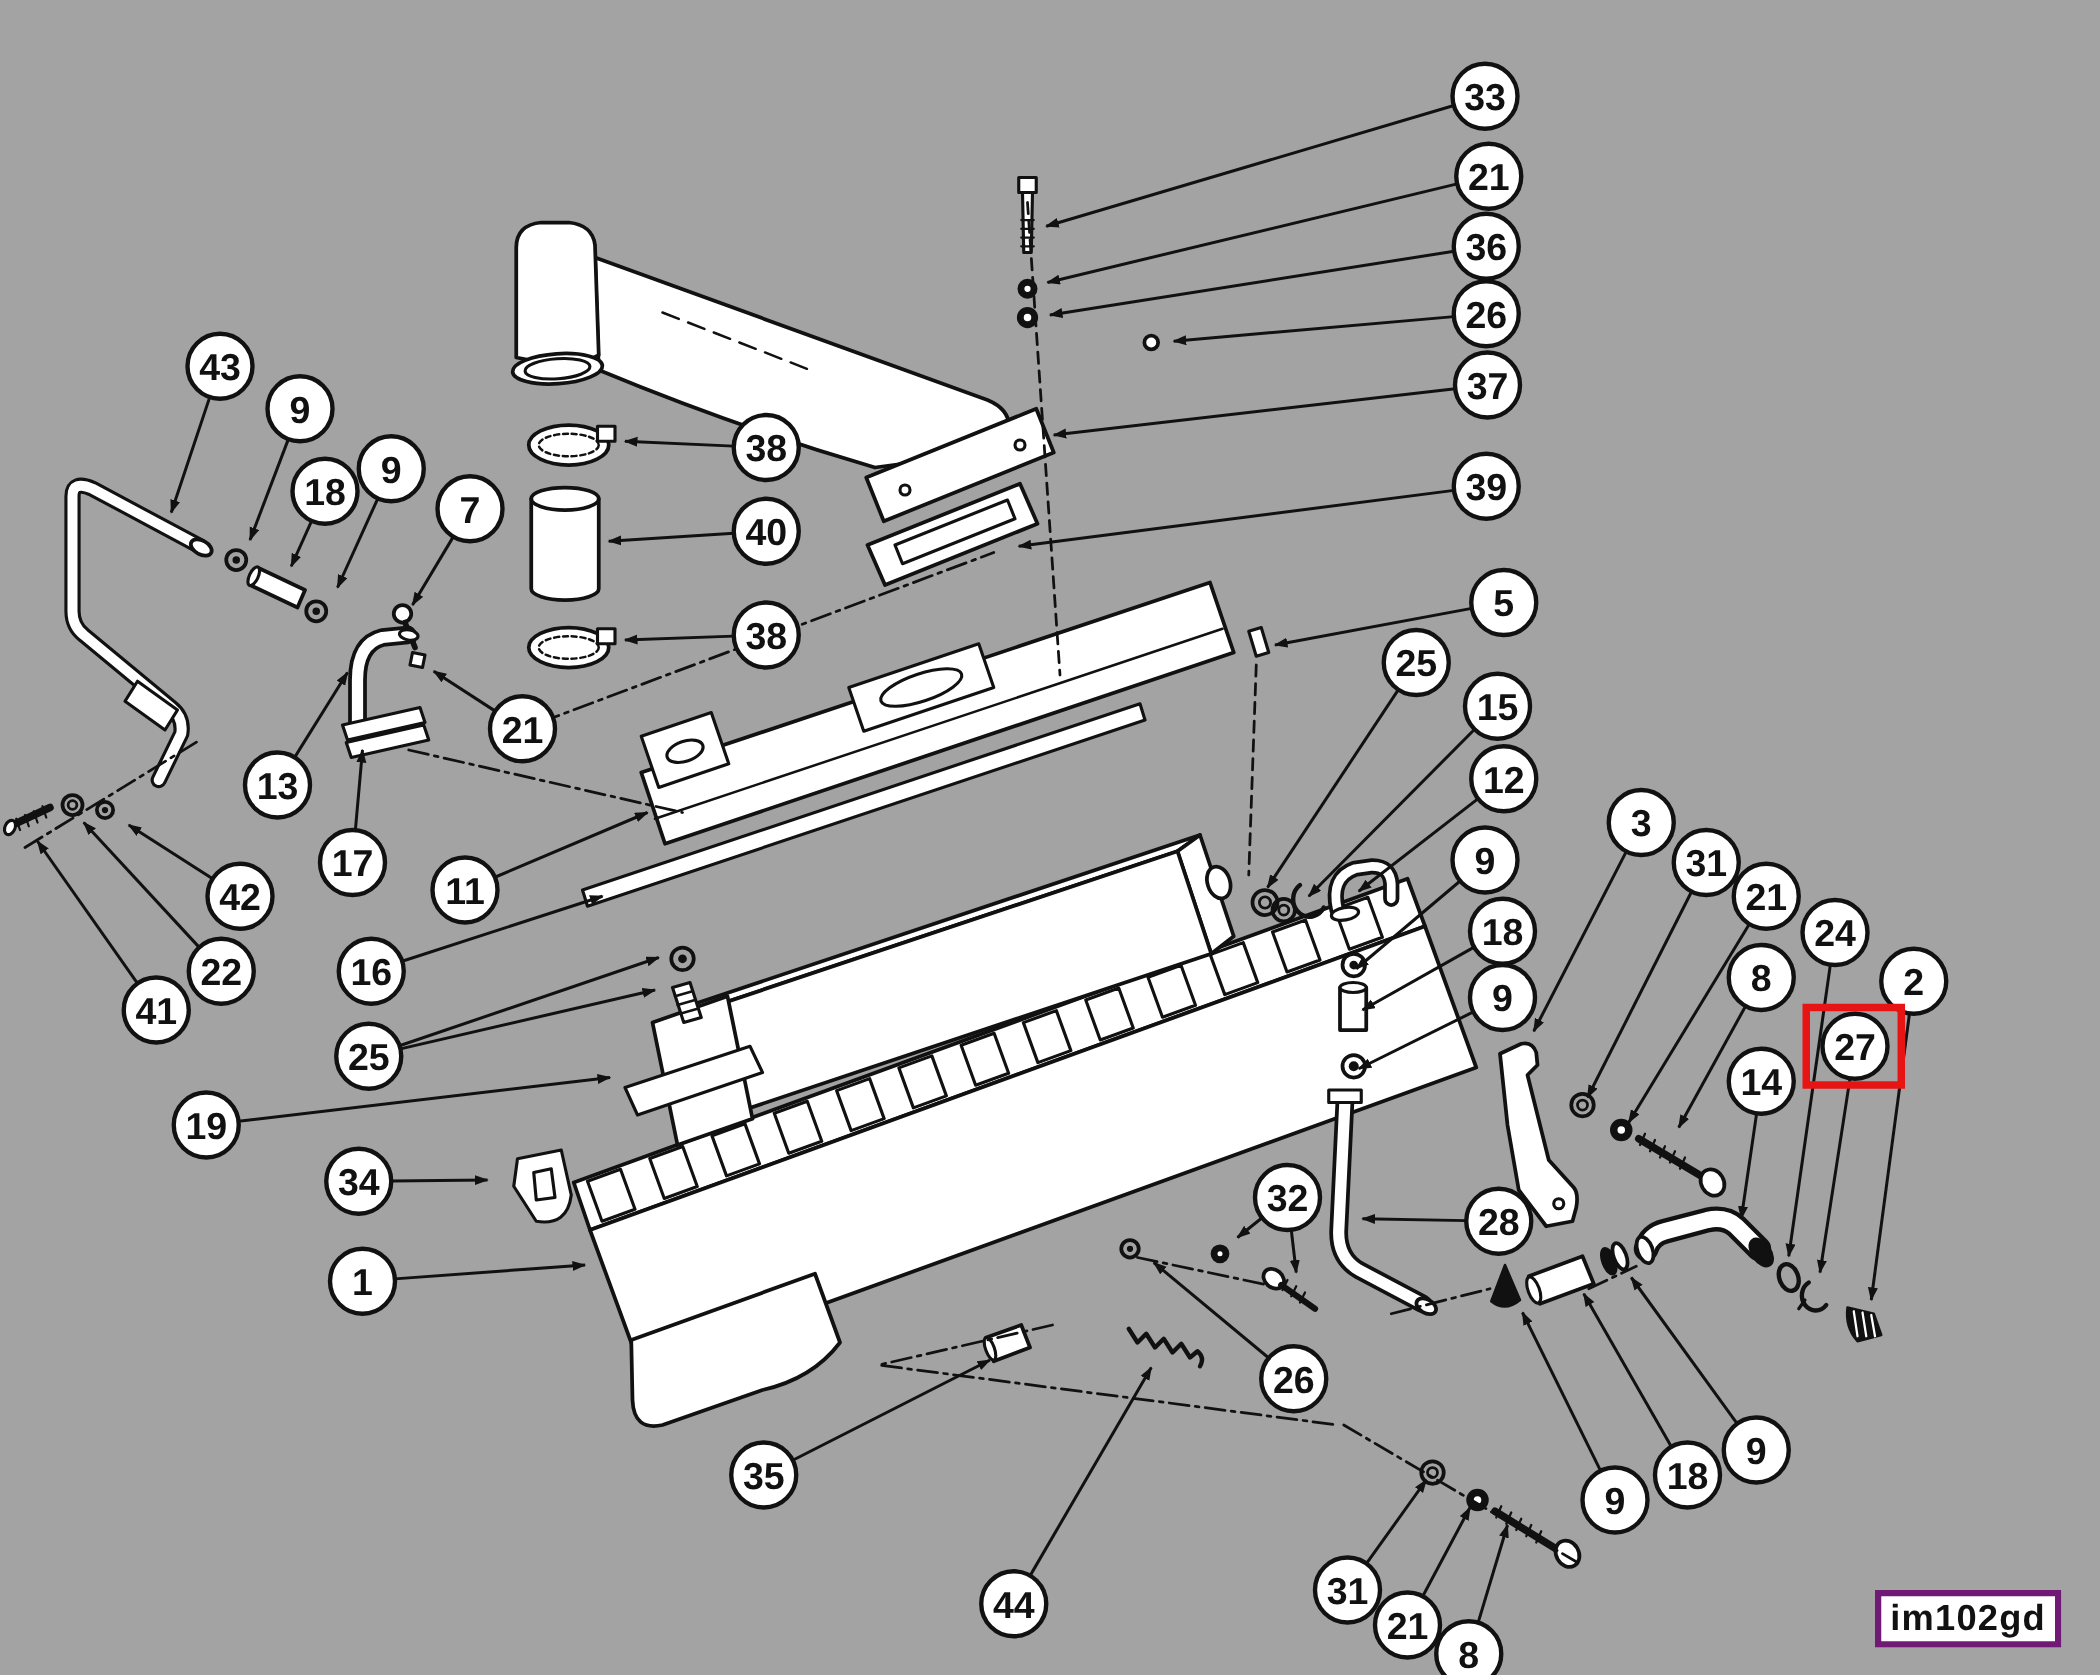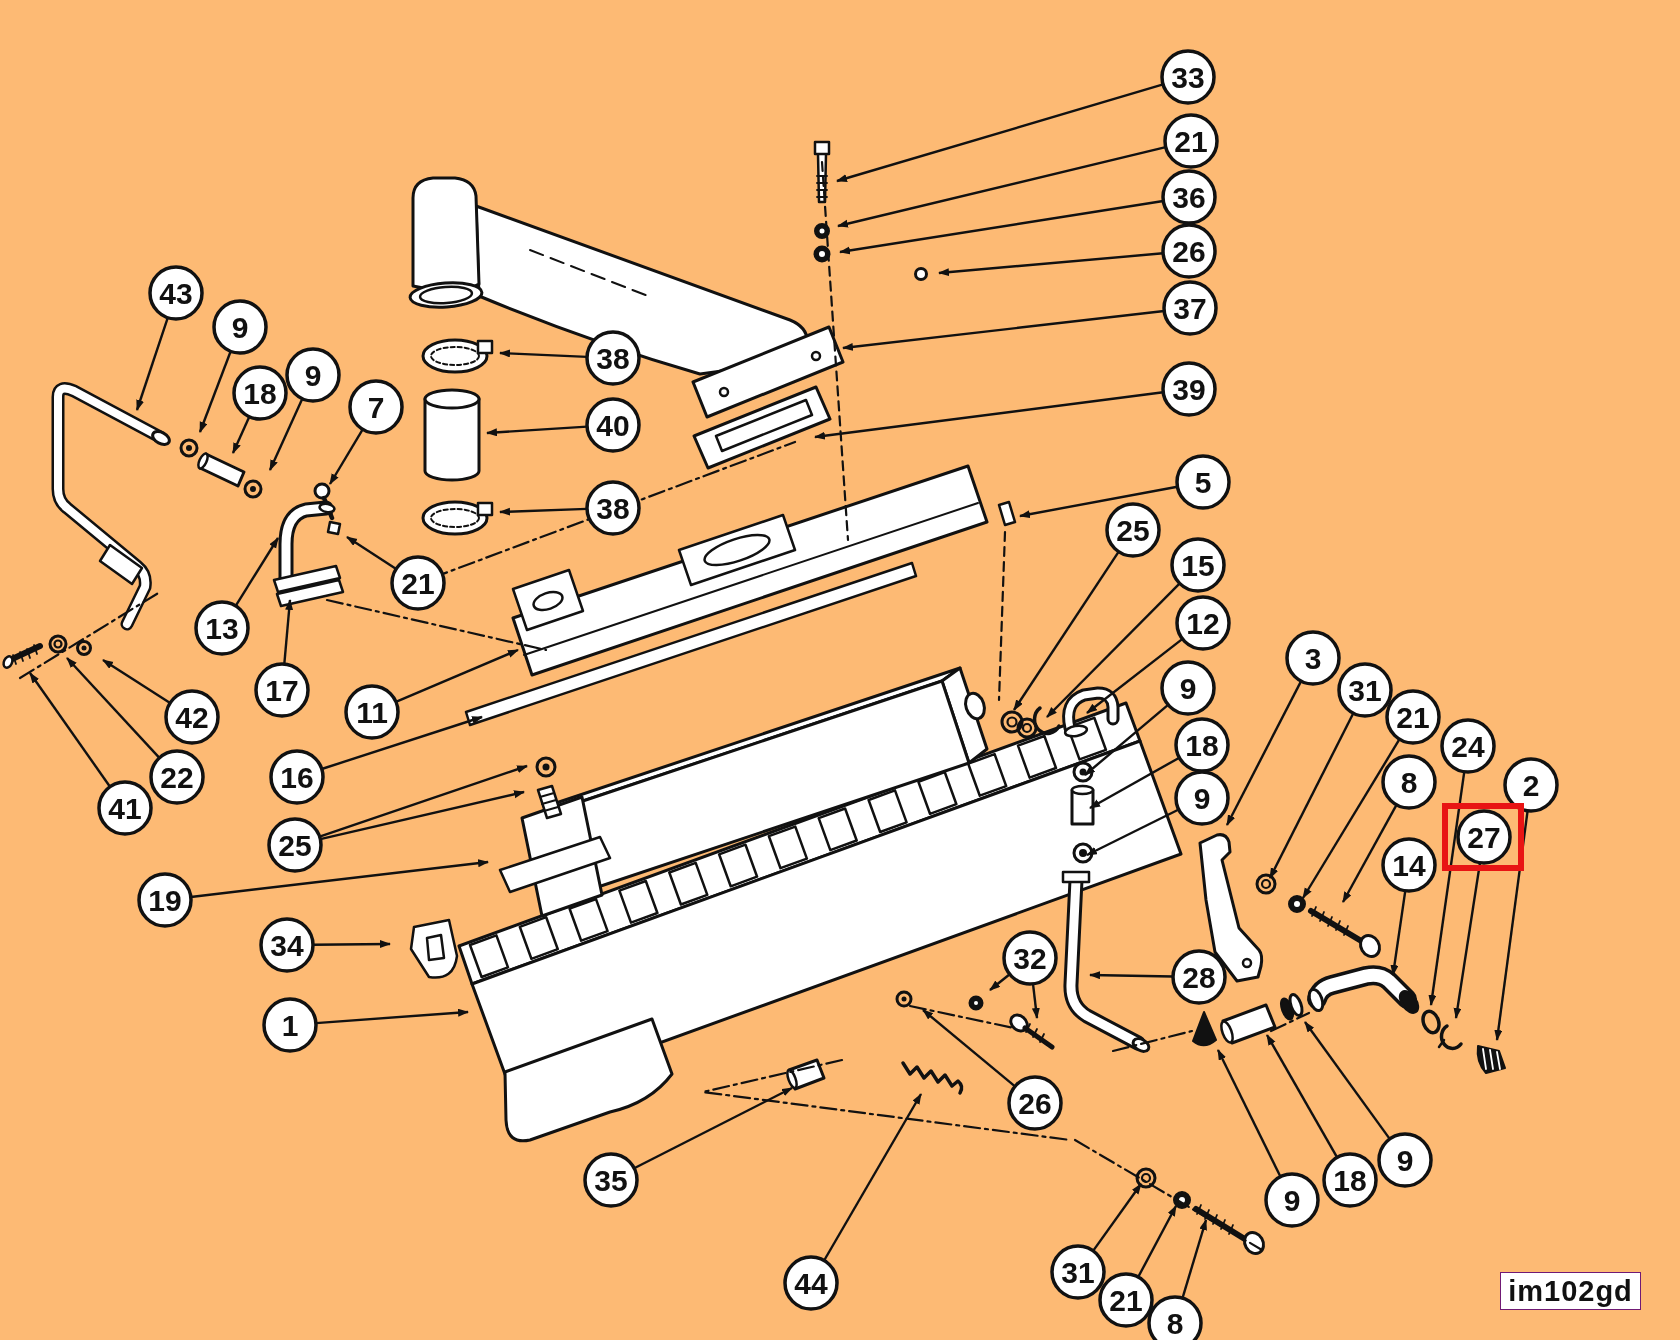--- a/index.html
+++ b/index.html
@@ -1,20 +1,20 @@
 <!DOCTYPE html>
 <html><head>
 <meta charset="utf-8">
 <style>
   html,body{margin:0;padding:0;background:#ffffff;}
-  .stage{position:relative;width:1680px;height:1340px;background:#fdba74;overflow:hidden;
+  .stage{position:relative;width:1680px;height:1340px;background:#a3a3a3;overflow:hidden;
          font-family:"Liberation Sans",sans-serif;}
   .stage svg{position:absolute;left:0;top:0;}
   .fig-label{position:absolute;left:1500px;top:1272px;width:139px;height:36px;
-             border:1px solid #701a75;display:flex;align-items:center;justify-content:center;
+             border:5px solid #701a75;display:flex;align-items:center;justify-content:center;
              font-weight:bold;font-size:29px;color:#111;letter-spacing:1px;background:#fff;}
   text.co{font-family:"Liberation Sans",sans-serif;font-weight:bold;font-size:30px;fill:#111;}
 </style>
 </head>
 <body>
 
 <div class="stage">
   <svg id="fig" width="1680" height="1340" viewBox="0 0 1680 1340">
     <defs>
       <marker id="ah" markerWidth="12" markerHeight="10" refX="10" refY="4" orient="auto" markerUnits="userSpaceOnUse">

